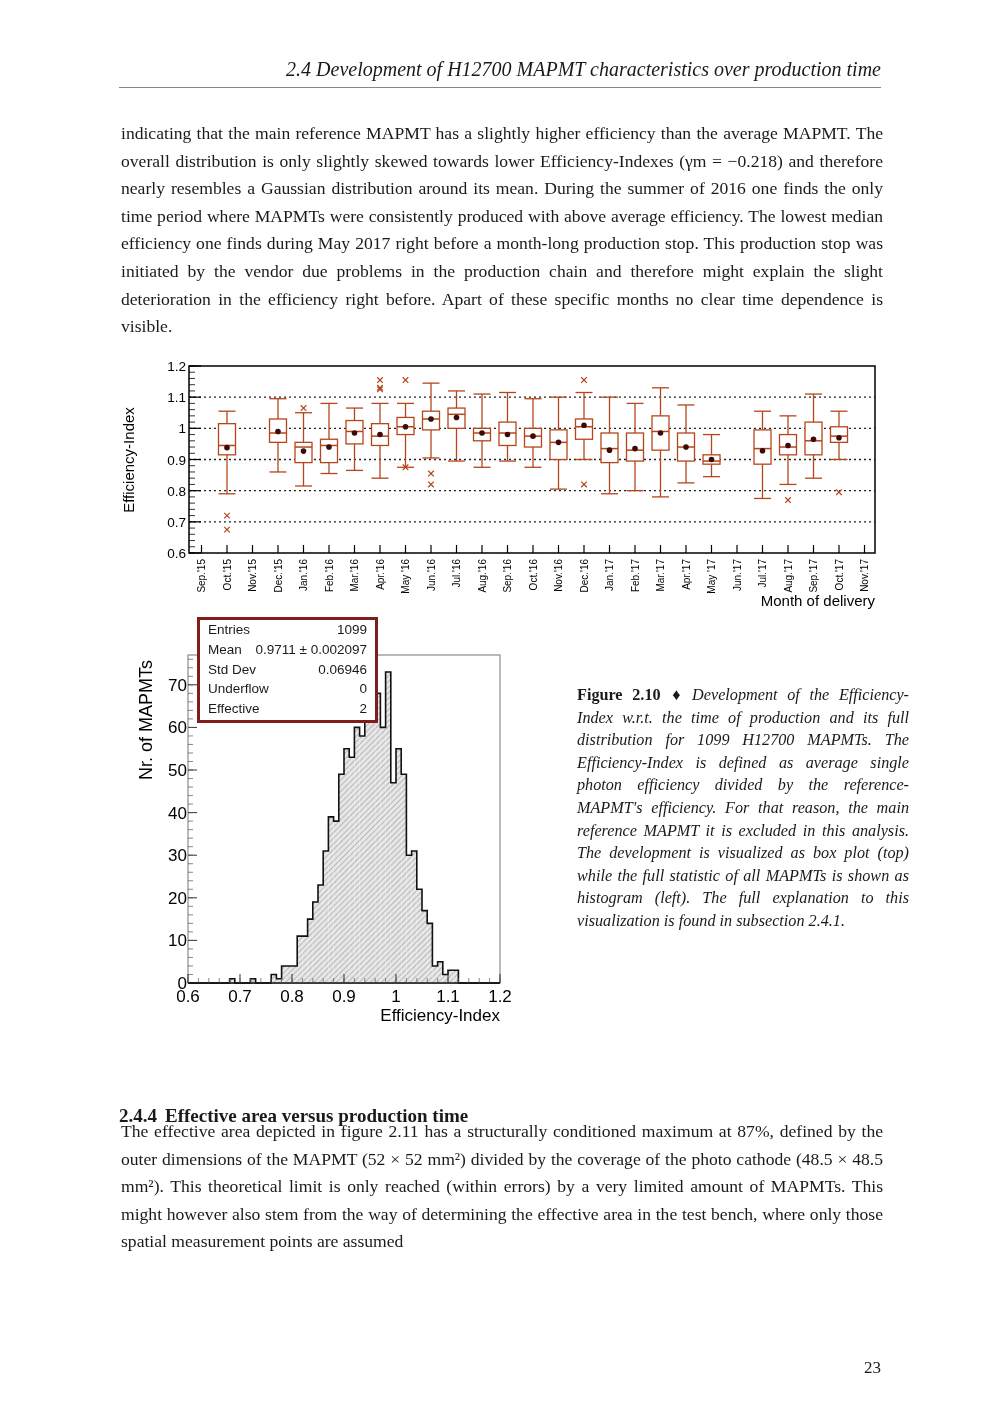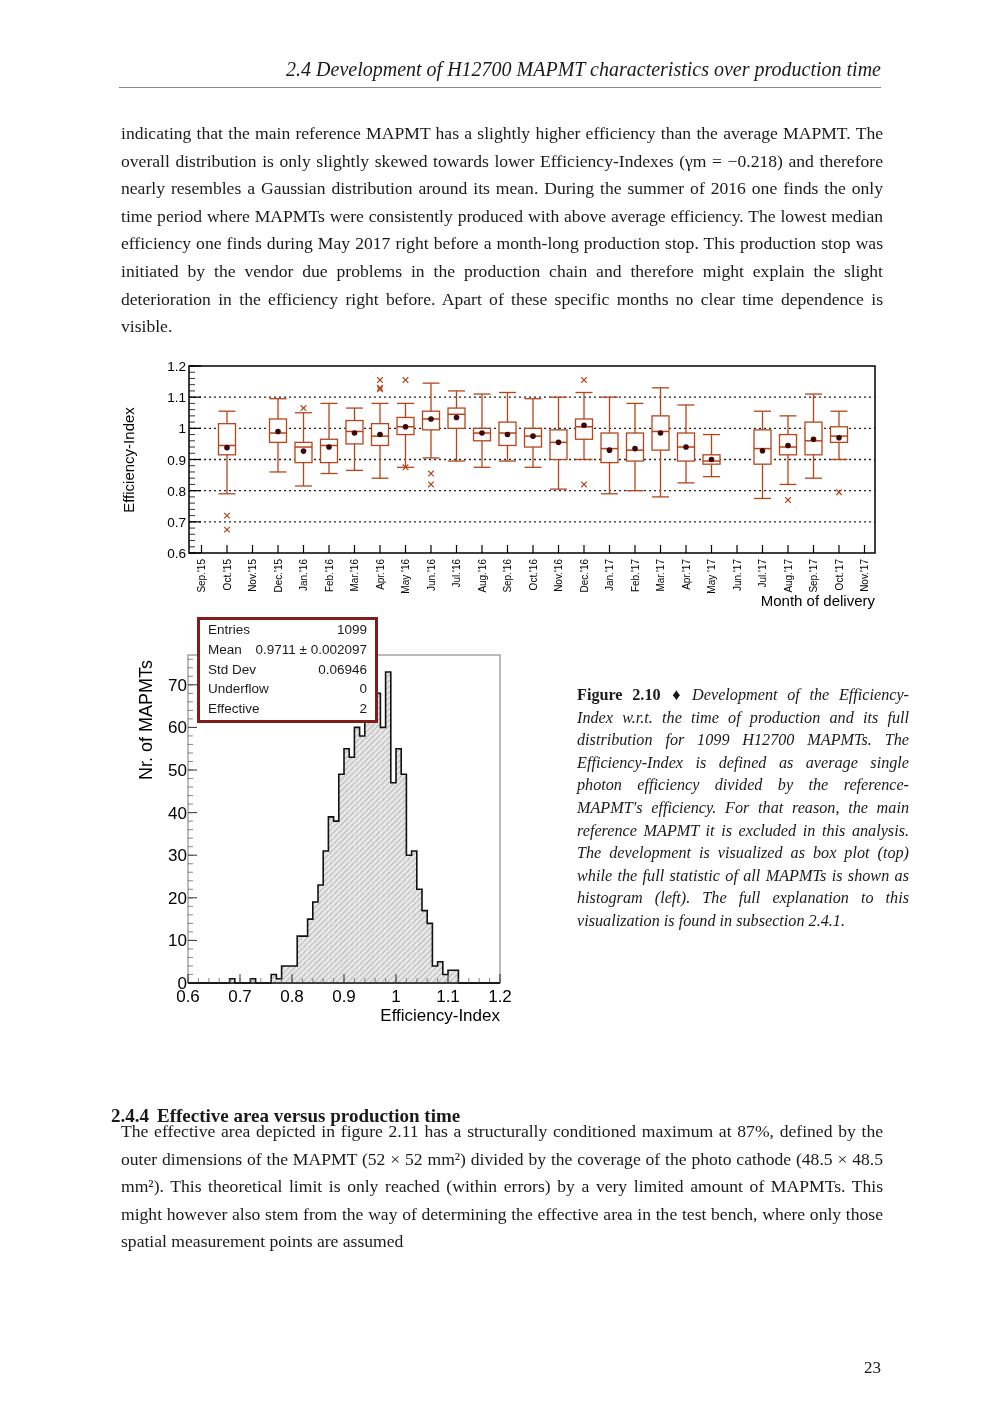--- a/index.html
+++ b/index.html
@@ -5,21 +5,21 @@
   html, body { margin: 0; padding: 0; background: #ffffff; }
   body { width: 1000px; height: 1414px; position: relative; overflow: hidden;
          font-family: "DejaVu Serif", "Liberation Serif", serif; color: #1a1a1a; }
   .running-head { position: absolute; left: 119px; right: 119px; top: 58px; text-align: right;
     font-style: italic; font-size: 20px; font-family: "Liberation Serif", serif; padding-bottom: 6px;
     border-bottom: 1px solid #888; }
   .para { position: absolute; left: 119px; width: 762px; font-family: "Liberation Serif", serif;
     font-size: 17.6px; line-height: 27.6px; text-align: justify; margin: 2px; }
   .para1 { top: 118px; }
   .para2 { top: 1116px; }
-  .section-heading { position: absolute; left: 111px; top: 1105px; font-family: "Liberation Serif", serif;
+  .section-heading { position: absolute; left: 119px; top: 1105px; font-family: "Liberation Serif", serif;
     font-weight: bold; font-size: 19px; margin: 0; text-align: center; }
   .section-heading .num { margin-right: 8px; }
   .caption { position: absolute; left: 565px; top: 672px; width: 332px; font-family: "Liberation Serif", serif;
     font-size: 16.2px; line-height: 22.6px; text-align: justify; margin: 12px; }
   .caption .fig-label { font-weight: bold; font-style: normal; }
   .caption .diamond { margin: 0 6px; font-style: normal; }
   .caption .body { font-style: italic; }
   .page-number { position: absolute; right: 119px; top: 1358px; font-family: "Liberation Serif", serif; font-size: 17px; }
   svg { position: absolute; left: 0; top: 0; overflow: visible; }
   .sans { font-family: "Liberation Sans", sans-serif; }

